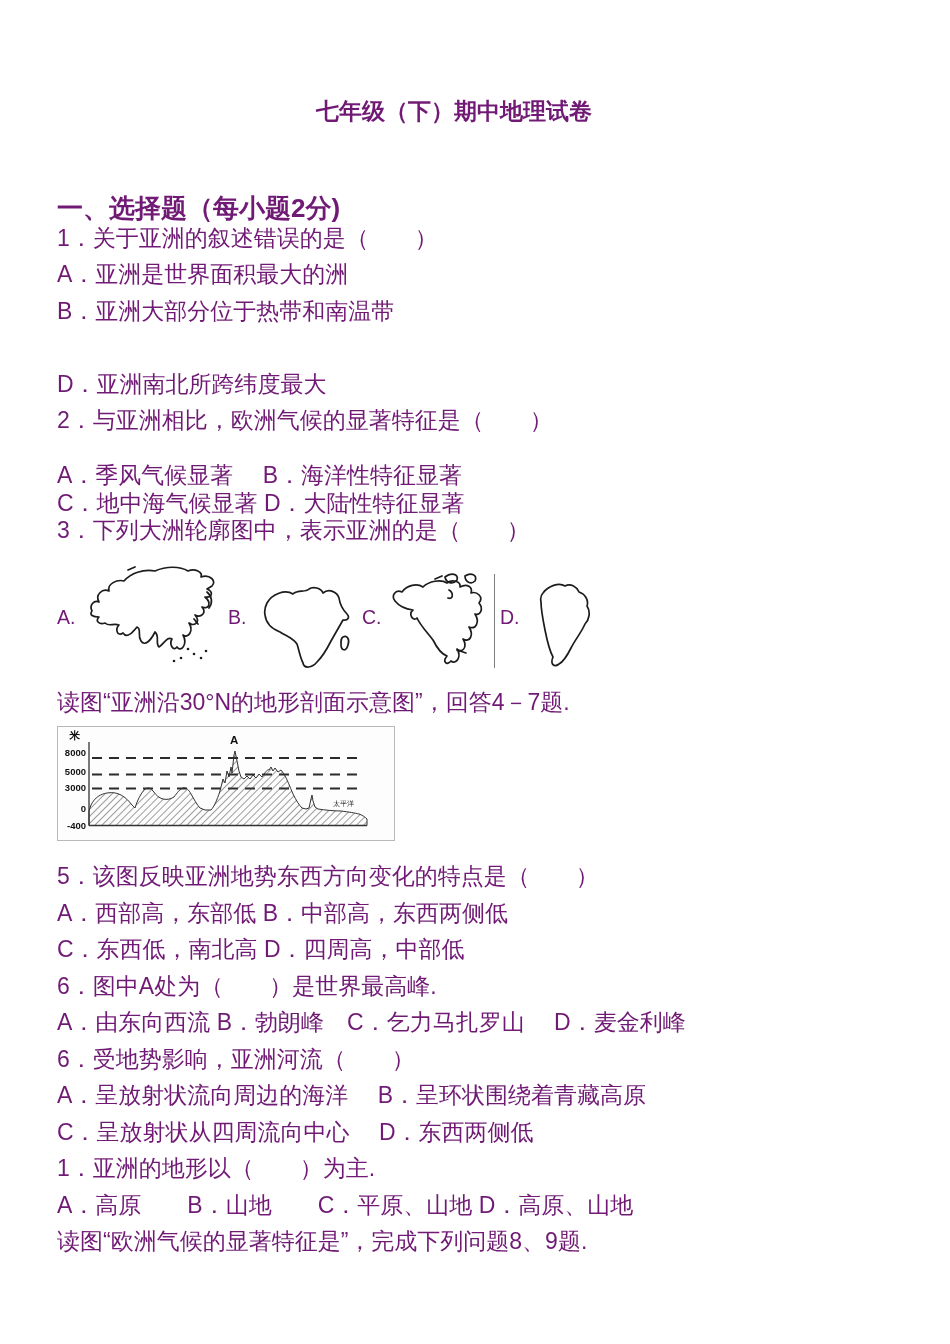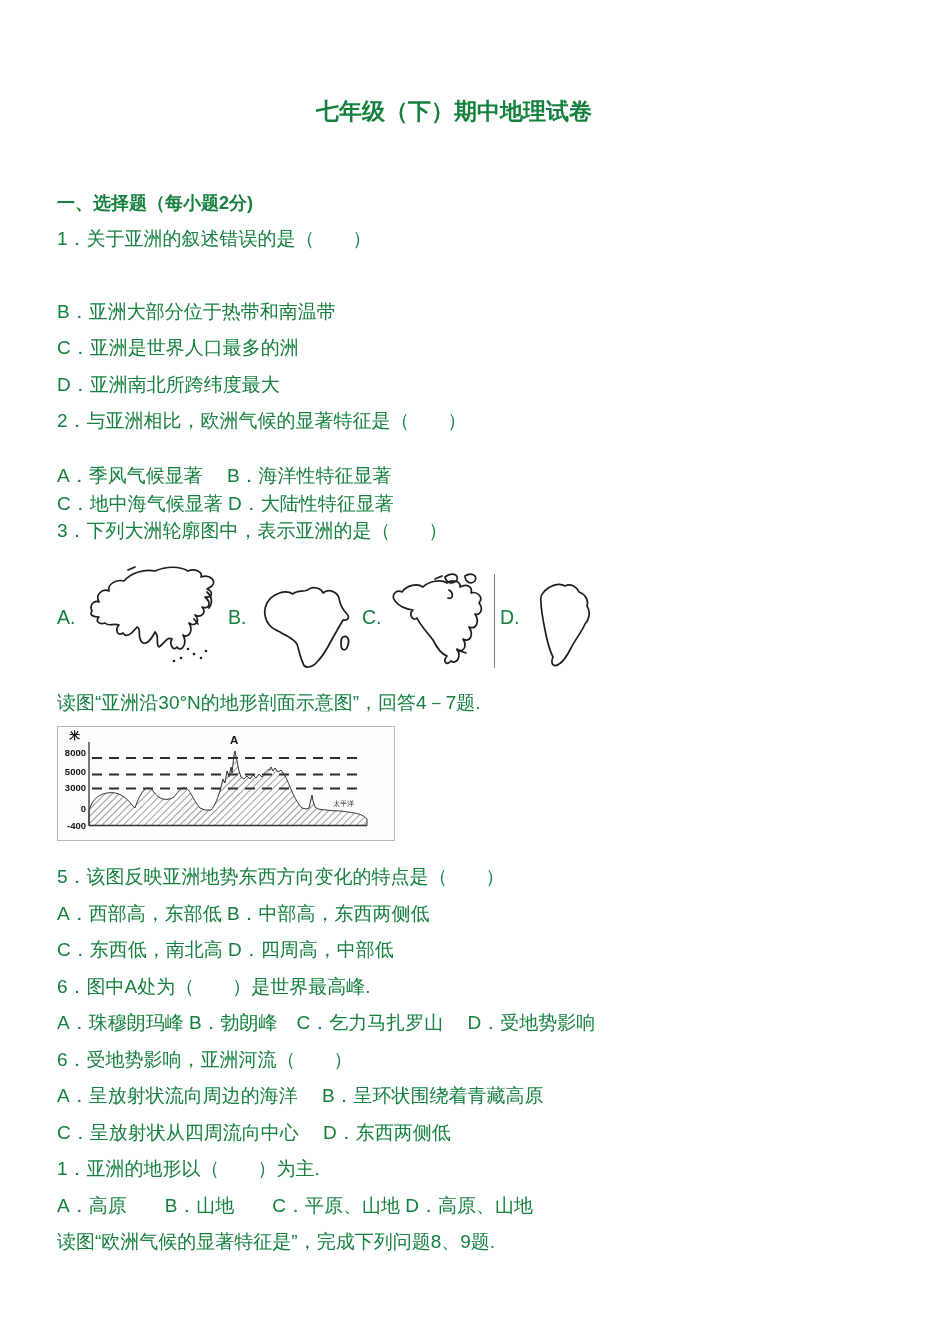--- a/index.html
+++ b/index.html
@@ -1,37 +1,37 @@
 <!DOCTYPE html>
 <html><head>
 <meta charset="utf-8">
 <style>
   html,body{margin:0;padding:0;background:#ffffff;}
   .page{
     position:relative;
     width:950px;height:1344px;
     background:#ffffff;
     font-family:"Liberation Sans","DejaVu Sans",sans-serif;
-    color:#15803d;
+    color:#701a75;
     overflow:hidden;
   }
   .title{
     position:absolute;top:96px;left:0;width:950px;
     box-sizing:border-box;padding-right:42px;
     text-align:center;
     font-size:23px;font-weight:bold;
     white-space:pre;margin:0;
   }
   .heading{
     position:absolute;left:57px;top:191px;
-    font-size:18px;font-weight:bold;white-space:pre;
+    font-size:26px;font-weight:bold;white-space:pre;
   }
   .t{
     position:absolute;left:57px;
-    font-size:19px;line-height:23px;white-space:pre;
+    font-size:23px;line-height:23px;white-space:pre;
   }
   .figlabel{position:absolute;font-size:19.5px;white-space:pre;}
   .figsvg{position:absolute;}
   .figsvg path{fill:none;stroke:#1c1c1c;stroke-width:1.7;stroke-linejoin:round;stroke-linecap:round;}
   .figsvg circle{fill:#1c1c1c;}
   .divider{position:absolute;width:1px;background:#7d7d7d;}
   .chartbox{
     position:absolute;left:57px;top:726px;width:336px;height:113px;
     background:#fdfdfd;border:1px solid #b9b9b9;box-sizing:content-box;
   }
@@ -41,22 +41,22 @@
 </head>
 <body>
 
 <div class="page">
 
   <h1 class="title">七年级（下）期中地理试卷</h1>
 
   <div class="heading">一、选择题（每小题2分)</div>
 
   <div class="t" style="top:227px">1．关于亚洲的叙述错误的是（　　）</div>
+  <div class="t" style="top:263px">A．亚洲是世界面积最大的洲</div>
   <div class="t" style="top:300px">B．亚洲大部分位于热带和南温带</div>
-  <div class="t" style="top:336px">C．亚洲是世界人口最多的洲</div>
   <div class="t" style="top:373px">D．亚洲南北所跨纬度最大</div>
 
   <div class="t" style="top:409px">2．与亚洲相比，欧洲气候的显著特征是（　　）</div>
   <div class="t" style="top:464px">A．季风气候显著　 B．海洋性特征显著</div>
   <div class="t" style="top:492px">C．地中海气候显著 D．大陆性特征显著</div>
 
   <div class="t" style="top:519px">3．下列大洲轮廓图中，表示亚洲的是（　　）</div>
 
   <div class="figlabel" style="left:57px;top:606px">A.</div>
   <svg class="figsvg" style="left:84px;top:559px" width="140" height="112" viewBox="0 0 140 112">
@@ -131,21 +131,21 @@
       <text x="172" y="17" font-size="11.5" font-weight="bold" fill="#111">A</text>
       <text x="275" y="79" font-size="7" fill="#222">太平洋</text>
     </svg>
   </div>
 
   <div class="t" style="top:865px">5．该图反映亚洲地势东西方向变化的特点是（　　）</div>
   <div class="t" style="top:902px">A．西部高，东部低 B．中部高，东西两侧低</div>
   <div class="t" style="top:938px">C．东西低，南北高 D．四周高，中部低</div>
 
   <div class="t" style="top:975px">6．图中A处为（　　）是世界最高峰.</div>
-  <div class="t" style="top:1011px">A．珠穆朗玛峰 B．勃朗峰　C．乞力马扎罗山　 D．受地势影响</div>
+  <div class="t" style="top:1011px">A．由东向西流 B．勃朗峰　C．乞力马扎罗山　 D．麦金利峰</div>
 
   <div class="t" style="top:1048px">6．受地势影响，亚洲河流（　　）</div>
   <div class="t" style="top:1084px">A．呈放射状流向周边的海洋　 B．呈环状围绕着青藏高原</div>
   <div class="t" style="top:1121px">C．呈放射状从四周流向中心　 D．东西两侧低</div>
 
   <div class="t" style="top:1157px">1．亚洲的地形以（　　）为主.</div>
   <div class="t" style="top:1194px">A．高原　　B．山地　　C．平原、山地 D．高原、山地</div>
 
   <div class="t" style="top:1230px">读图“欧洲气候的显著特征是”，完成下列问题8、9题.</div>
 

